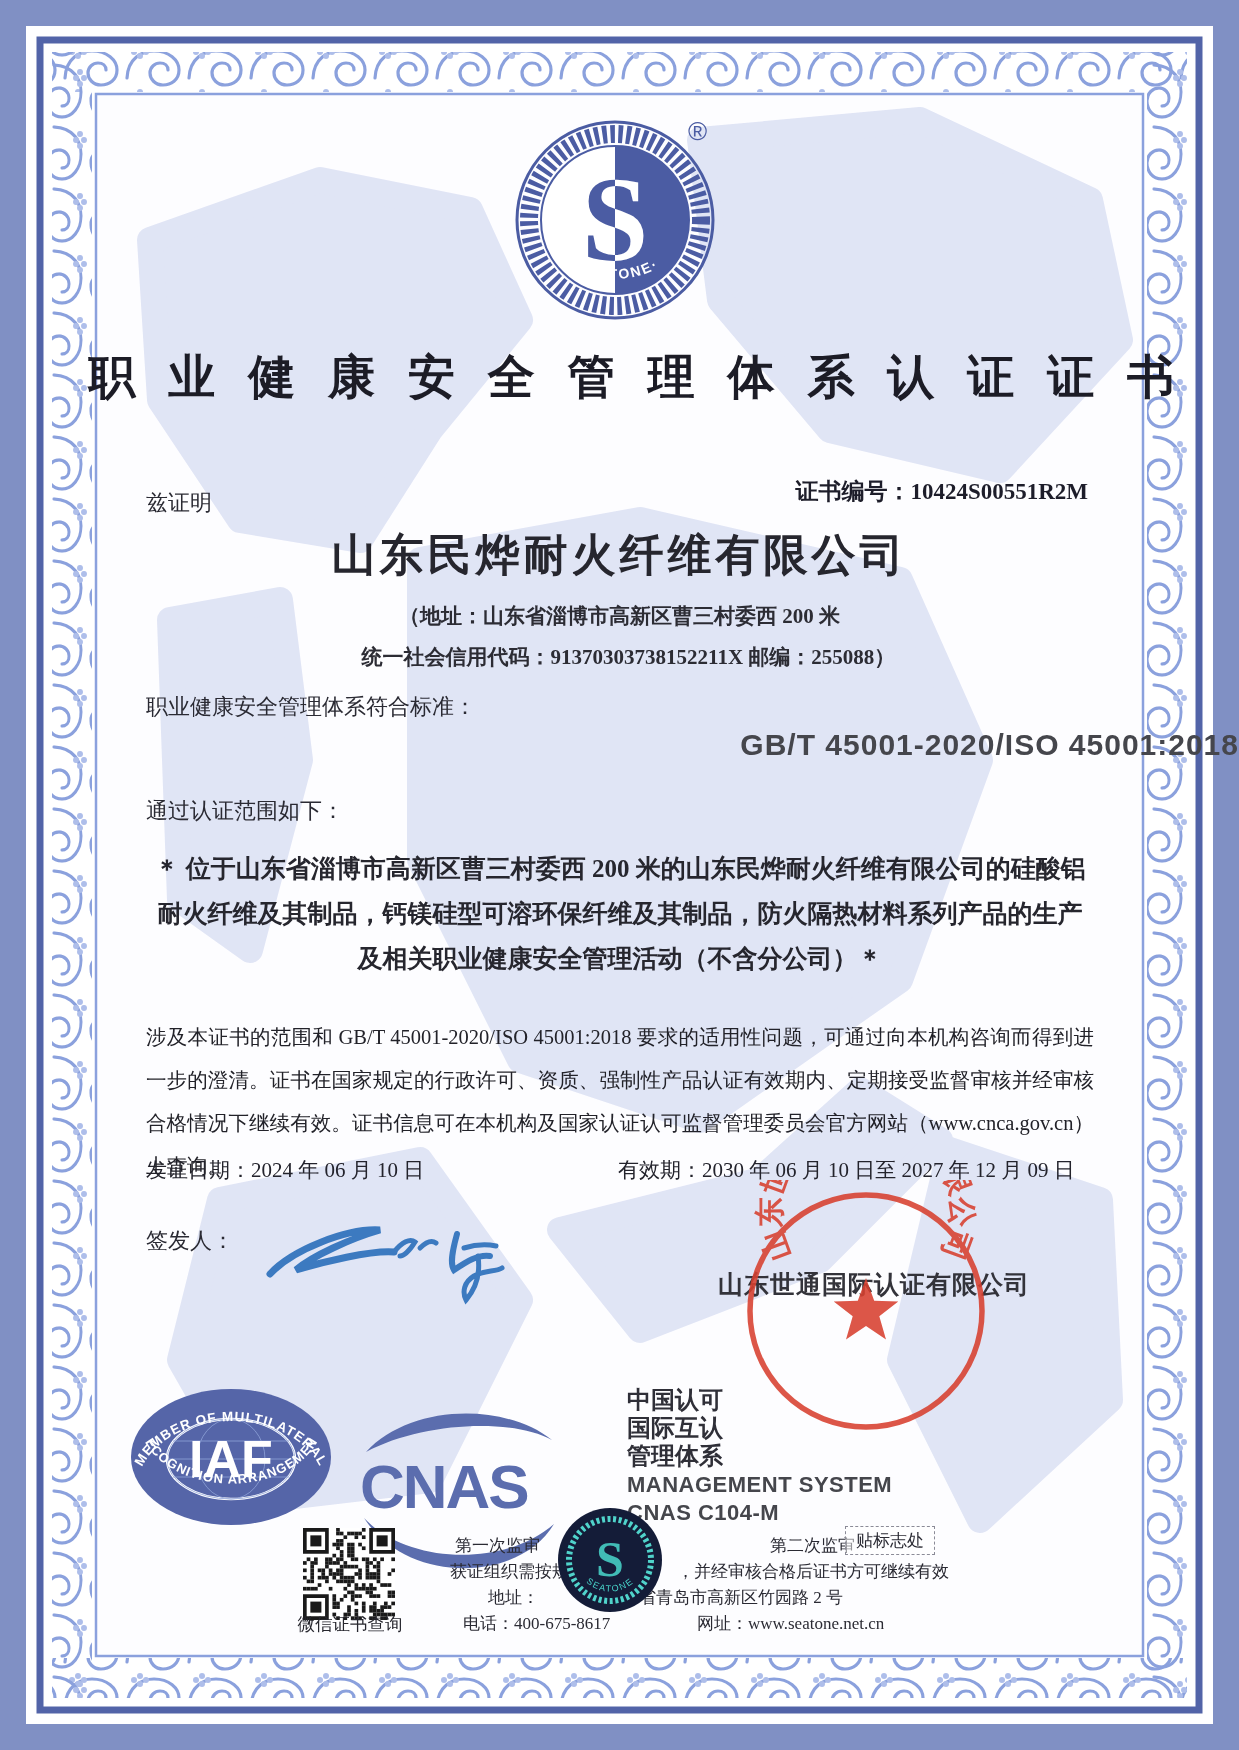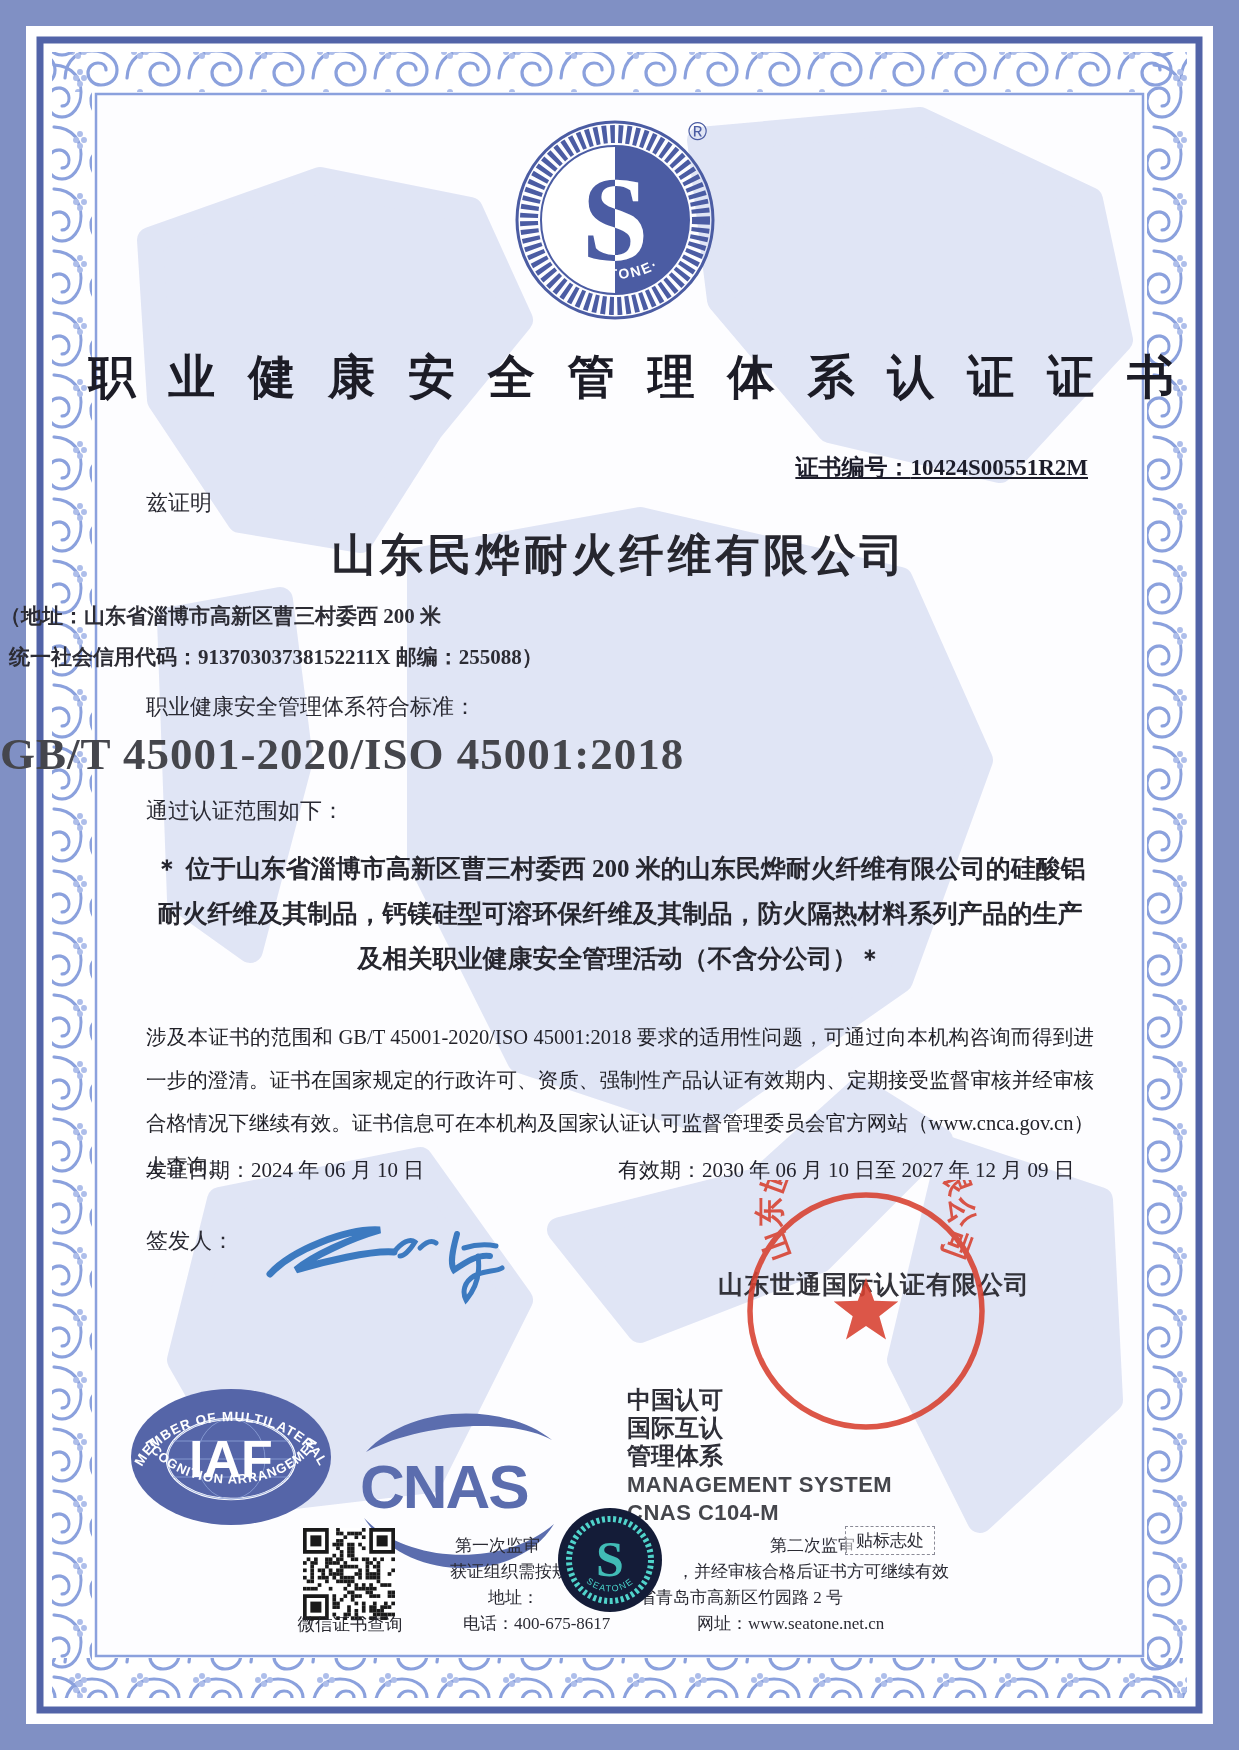--- a/index.html
+++ b/index.html
@@ -5,22 +5,22 @@
   html,body{margin:0;padding:0;}
   body{background:#8090c4;font-family:"Liberation Serif","DejaVu Serif",serif;}
   .page{position:relative;width:1239px;height:1750px;background:#8090c4;overflow:hidden;}
   .sheet{position:absolute;left:26px;top:26px;right:26px;bottom:26px;background:#ffffff;}
   .frame-svg{position:absolute;left:0;top:0;z-index:0;}
   .abs{position:absolute;z-index:2;}
   .title{width:100%;text-align:center;font-size:47px;font-weight:bold;letter-spacing:0.70em;color:#1c1c26;}
   .certno{font-size:23px;font-weight:bold;color:#1d1d2a;}
   .label{font-size:22px;color:#2a2a33;}
   .company{width:100%;text-align:center;font-size:44px;font-weight:bold;letter-spacing:4px;color:#26262e;}
-  .addr{width:100%;font-size:21px;font-weight:bold;color:#2c2c34;}
-  .standard{width:100%;text-align:left;font-size:45px;font-weight:600;color:#45464c;font-family:Liberation Serif, serif;letter-spacing:1px;}
+  .addr{width:100%;text-align:center;font-size:21px;font-weight:bold;color:#2c2c34;}
+  .standard{width:100%;text-align:right;font-size:30px;font-weight:600;color:#45464c;font-family:Liberation Sans, sans-serif;letter-spacing:1px;}
   .scope{text-align:center;font-size:25px;font-weight:bold;line-height:45px;color:#26262e;}
   .disclaimer{font-size:20.5px;line-height:43px;color:#222229;text-align:justify;}
   .dates{font-size:21px;color:#23232c;}
   .issuer{font-size:25px;font-weight:bold;color:#33333a;letter-spacing:1px;}
   .cnas-cn{font-size:24px;color:#2f2f38;line-height:28px;font-weight:bold;}
   .cnas-en{font-size:22px;font-weight:bold;color:#45464c;font-family:"Liberation Sans","DejaVu Sans",sans-serif;letter-spacing:0.5px;}
   .foot{font-size:17px;color:#2a2a33;}
   .foot-box{font-size:17px;color:#2a2a33;border:1.5px dashed #8b8b97;padding:2px 10px;background:rgba(255,255,255,0.5);}
   .gap{display:inline-block;}
   .qr-caption{font-size:17.5px;color:#26262e;text-align:center;width:120px;}
@@ -91,21 +91,21 @@
     <text x="115" y="152" clip-path="url(#halfL)" font-family="'Liberation Serif','DejaVu Serif',serif" font-size="120" font-weight="bold" text-anchor="middle" fill="#4b5ca3">S</text>
     <text x="115" y="152" clip-path="url(#halfR)" font-family="'Liberation Serif','DejaVu Serif',serif" font-size="120" font-weight="bold" text-anchor="middle" fill="#ffffff">S</text>
     <text font-size="14" font-weight="bold" fill="#ffffff" letter-spacing="2" font-family="'Liberation Sans','DejaVu Sans',sans-serif">
       <textPath href="#brandArc" startOffset="50%" text-anchor="middle">·SEATONE·</textPath>
     </text>
   </svg>
   <div class="abs reg" style="left:688px;top:116px;">®</div>
 
   <div class="abs title" style="left:0;top:346px;padding-left:0.6em;">职业健康安全管理体系认证证书</div>
 
-  <div class="abs certno" style="right:151px;top:452px;text-decoration:underline;">
+  <div class="abs certno" style="right:151px;top:476px;">
     <span>证书编号：</span><span>10424S00551R2M</span>
   </div>
 
   <div class="abs label" style="left:146px;top:488px;">兹证明</div>
 
   <div class="abs company" style="left:0;top:526px;">山东民烨耐火纤维有限公司</div>
 
   <div class="abs addr" style="left:0;top:602px;">（地址：山东省淄博市高新区曹三村委西 200 米</div>
   <div class="abs addr" style="left:0;top:643px;padding-left:9px;">统一社会信用代码：91370303738152211X 邮编：255088）</div>
 

